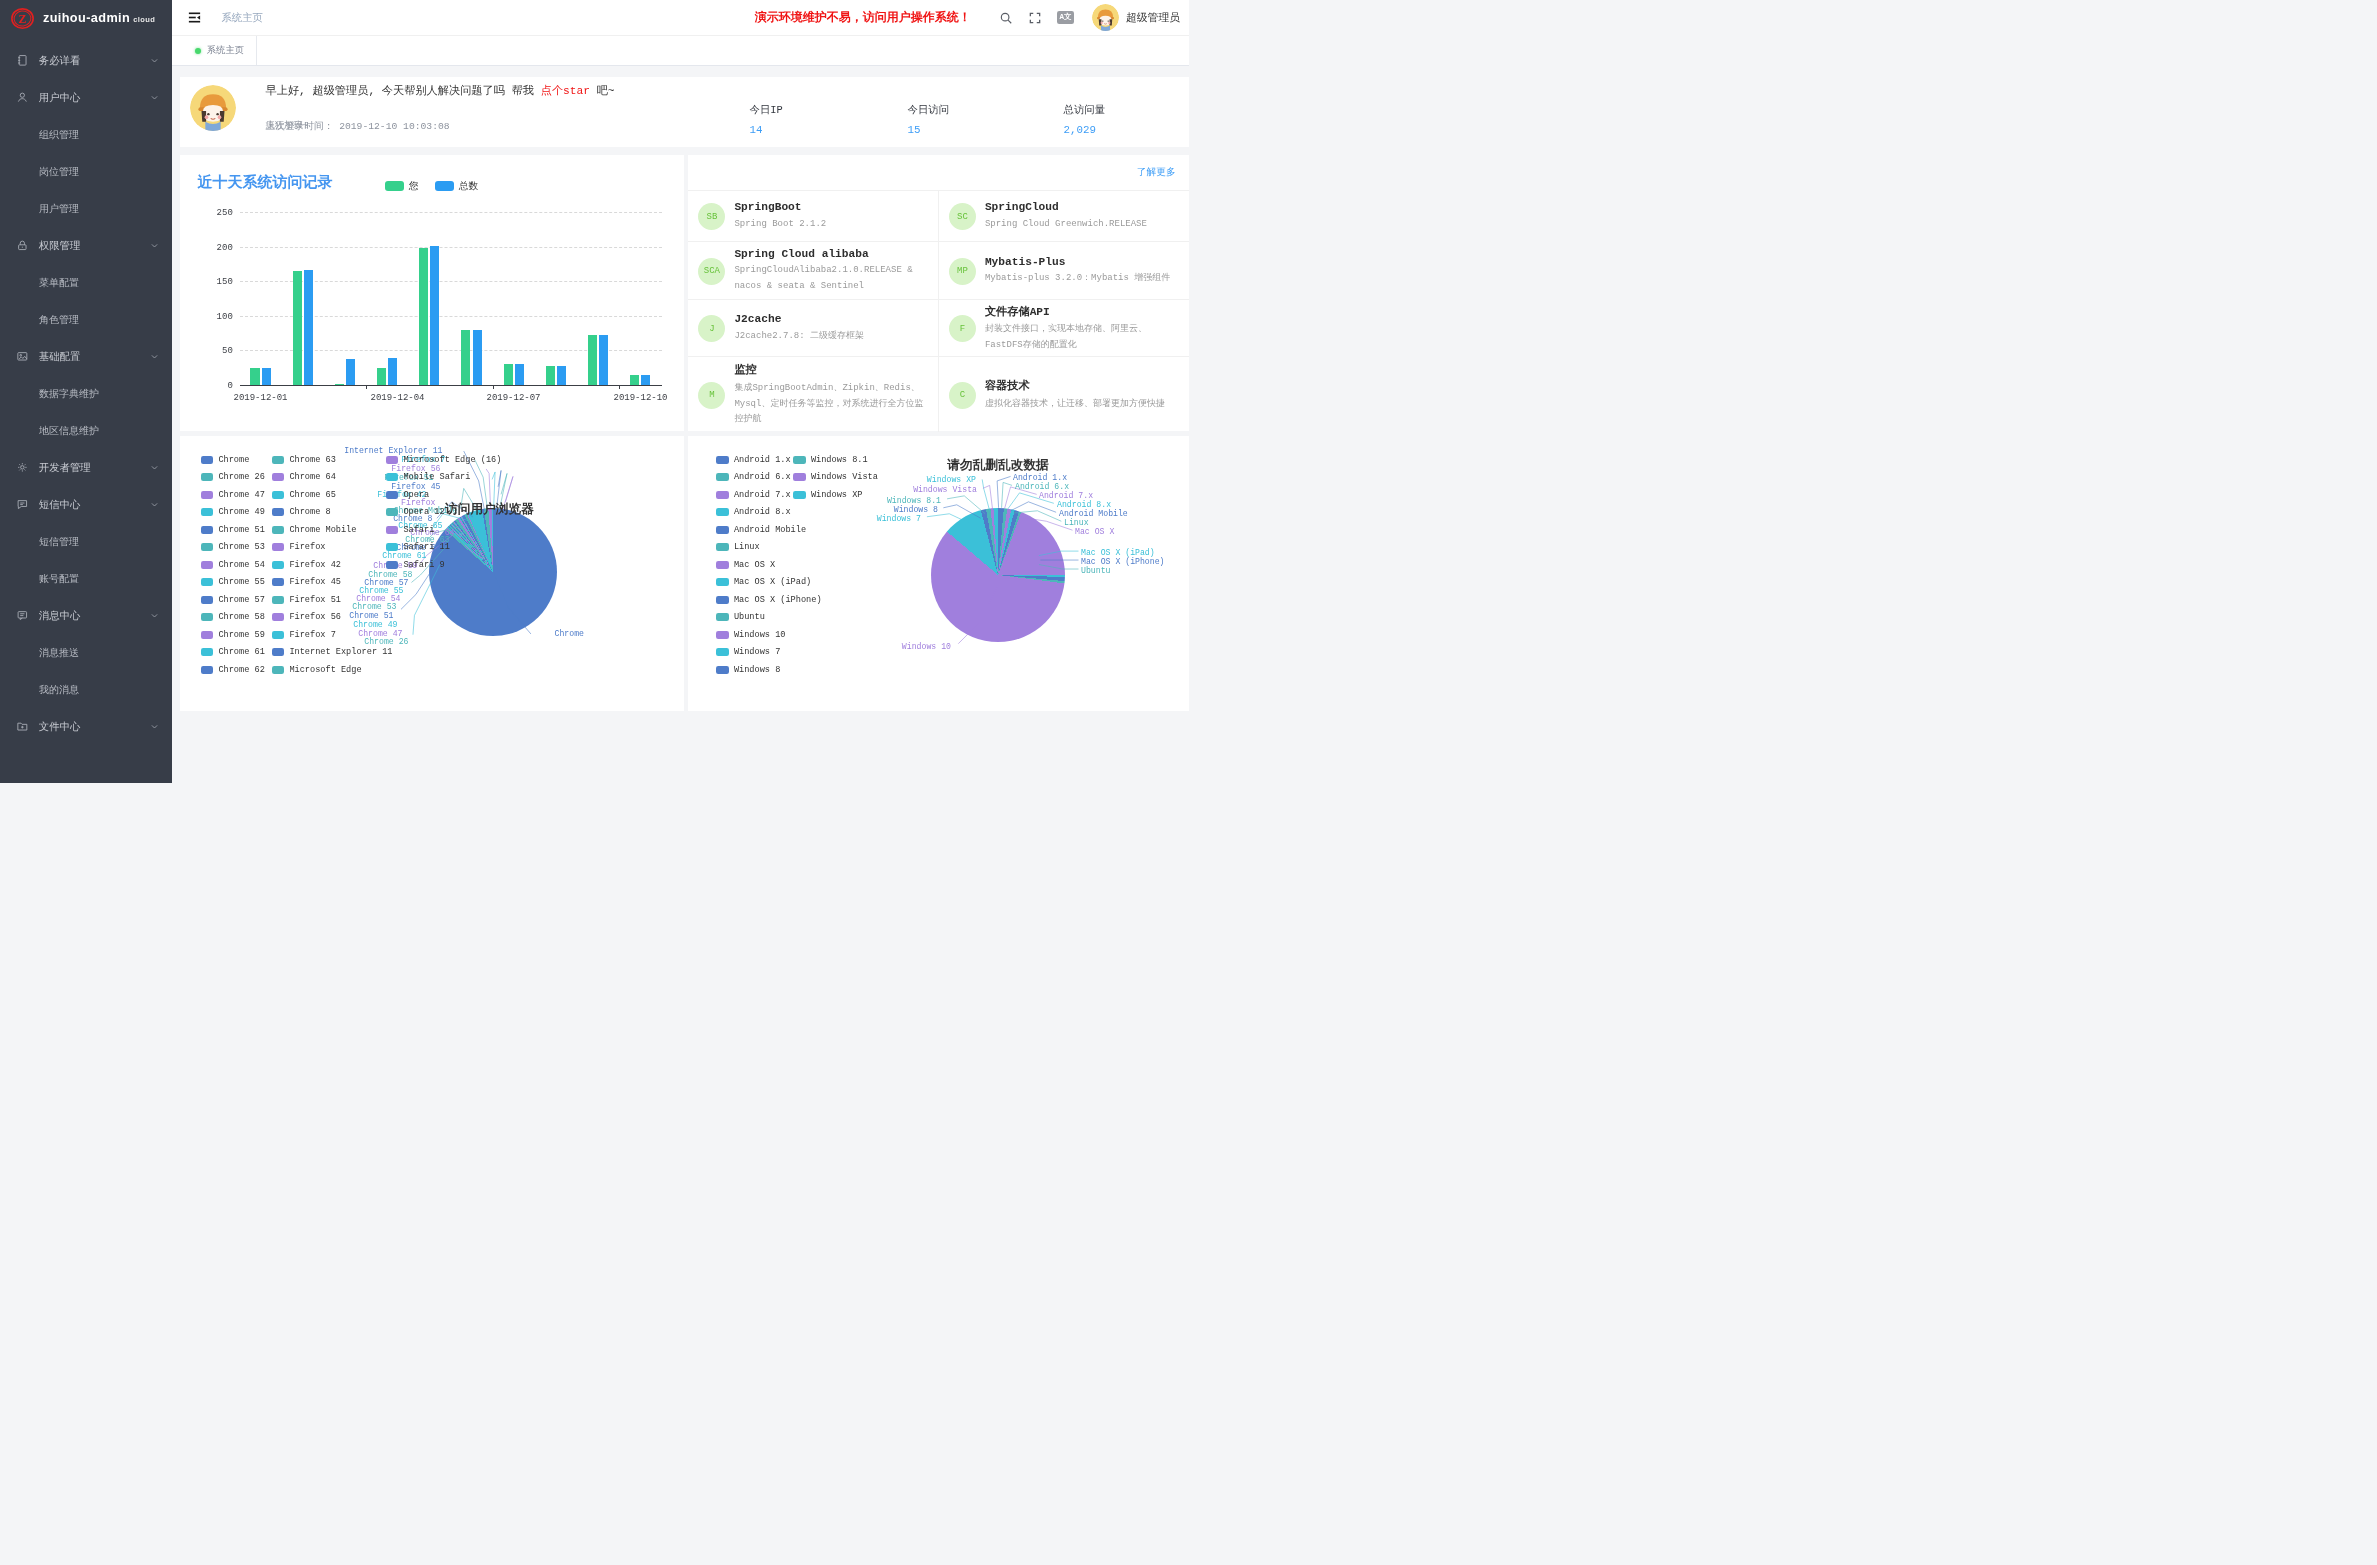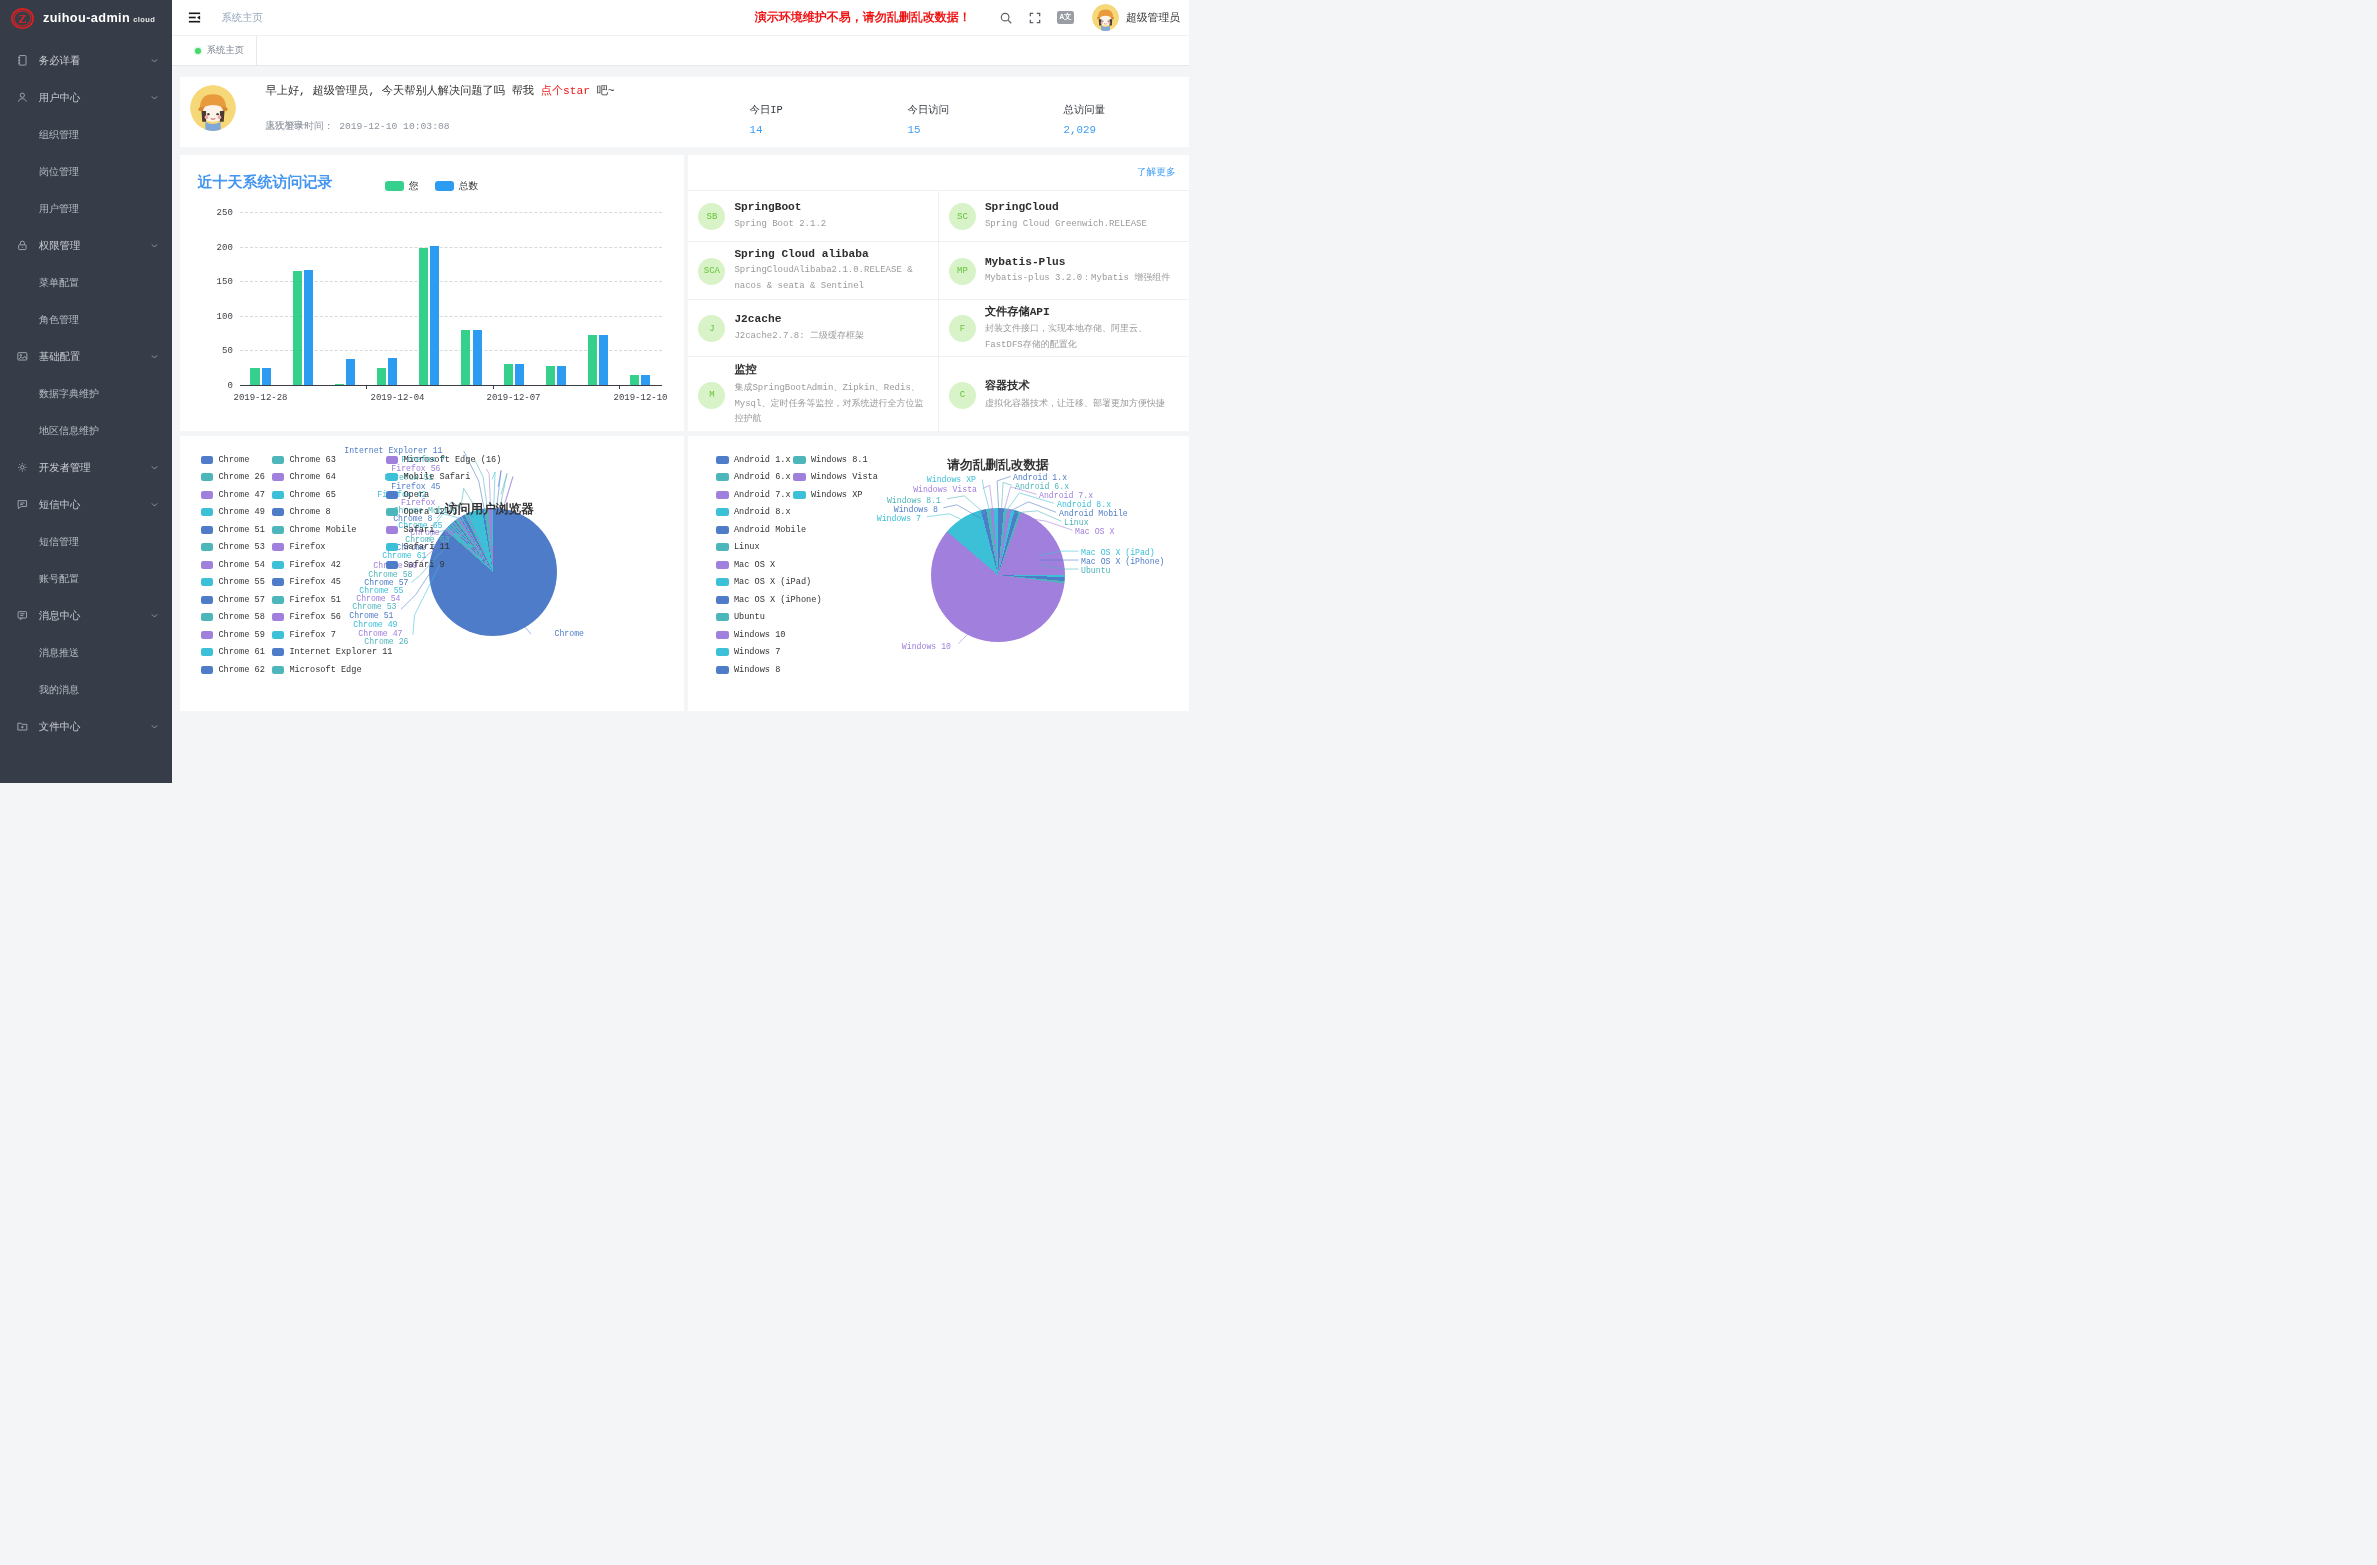--- a/index.html
+++ b/index.html
@@ -207,21 +207,21 @@
 
     <div class="topbar">
       <svg class="hamburger" viewBox="0 0 24 24" fill="currentColor">
         <rect x="3" y="4" width="18" height="2.6"></rect>
           <rect x="3" y="10.7" width="11" height="2.6"></rect>
           <rect x="3" y="17.4" width="18" height="2.6"></rect>
         <path d="M21 8.6 L16 12 L21 15.4 Z"></path>
       </svg>
       <span class="breadcrumb">系统主页</span>
       <div class="topbar-right">
-        <span class="warn">演示环境维护不易，请勿乱删乱改数据！</span>
+        <span class="warn">演示环境维护不易，访问用户操作系统！</span>
         <svg class="tb-icon" viewBox="0 0 24 24" fill="none" stroke="currentColor" stroke-width="2">
             <circle cx="10.5" cy="10.5" r="6.5"></circle>
             <line x1="15.5" y1="15.5" x2="21" y2="21"></line>
           </svg>
         <svg class="tb-icon" viewBox="0 0 24 24" fill="none" stroke="currentColor" stroke-width="2.2">
           <path d="M4 9V4h5"></path>
             <path d="M15 4h5v5"></path>
             <path d="M20 15v5h-5"></path>
             <path d="M9 20H4v-5"></path>
         </svg>
@@ -329,21 +329,21 @@
             <div class="bar" style="left: 221px; width: 9.7px; height: 55px; background: rgb(53, 208, 140);"></div>
             <div class="bar" style="left: 233px; width: 9.7px; height: 55px; background: rgb(43, 156, 242);"></div>
             <div class="bar" style="left: 264px; width: 9.7px; height: 21.5px; background: rgb(53, 208, 140);"></div>
             <div class="bar" style="left: 275px; width: 9.7px; height: 21.5px; background: rgb(43, 156, 242);"></div>
             <div class="bar" style="left: 306px; width: 9.7px; height: 18.7px; background: rgb(53, 208, 140);"></div>
             <div class="bar" style="left: 317px; width: 9.7px; height: 18.7px; background: rgb(43, 156, 242);"></div>
             <div class="bar" style="left: 348px; width: 9.7px; height: 50px; background: rgb(53, 208, 140);"></div>
             <div class="bar" style="left: 359px; width: 9.7px; height: 50px; background: rgb(43, 156, 242);"></div>
             <div class="bar" style="left: 390px; width: 9.7px; height: 10.4px; background: rgb(53, 208, 140);"></div>
             <div class="bar" style="left: 401px; width: 9.7px; height: 10.4px; background: rgb(43, 156, 242);"></div>
-            <div class="xlab" style="left: 21px;">2019-12-28</div>
+            <div class="xlab" style="left: 21px;">2019-12-01</div>
             <div class="xlab" style="left: 148px; margin-left: 10px;">2019-12-04</div>
             <div class="xlab" style="left: 274px;">2019-12-07</div>
             <div class="xlab" style="left: 401px;">2019-12-10</div>
             <div class="xtick" style="left: 126px;"></div>
             <div class="xtick" style="left: 253px;"></div>
             <div class="xtick" style="left: 379px;"></div>
           </div>
       </div>
 
       <div class="card" id="techcard">

